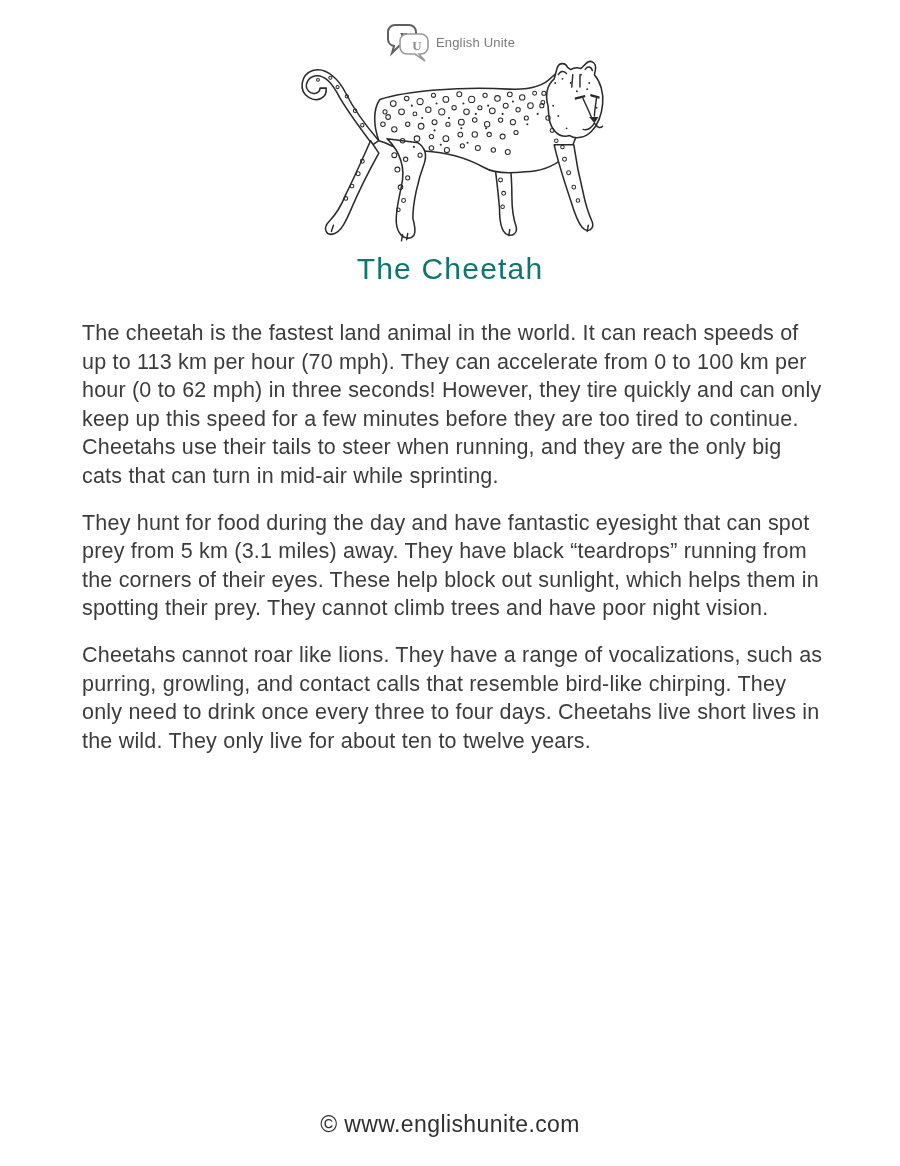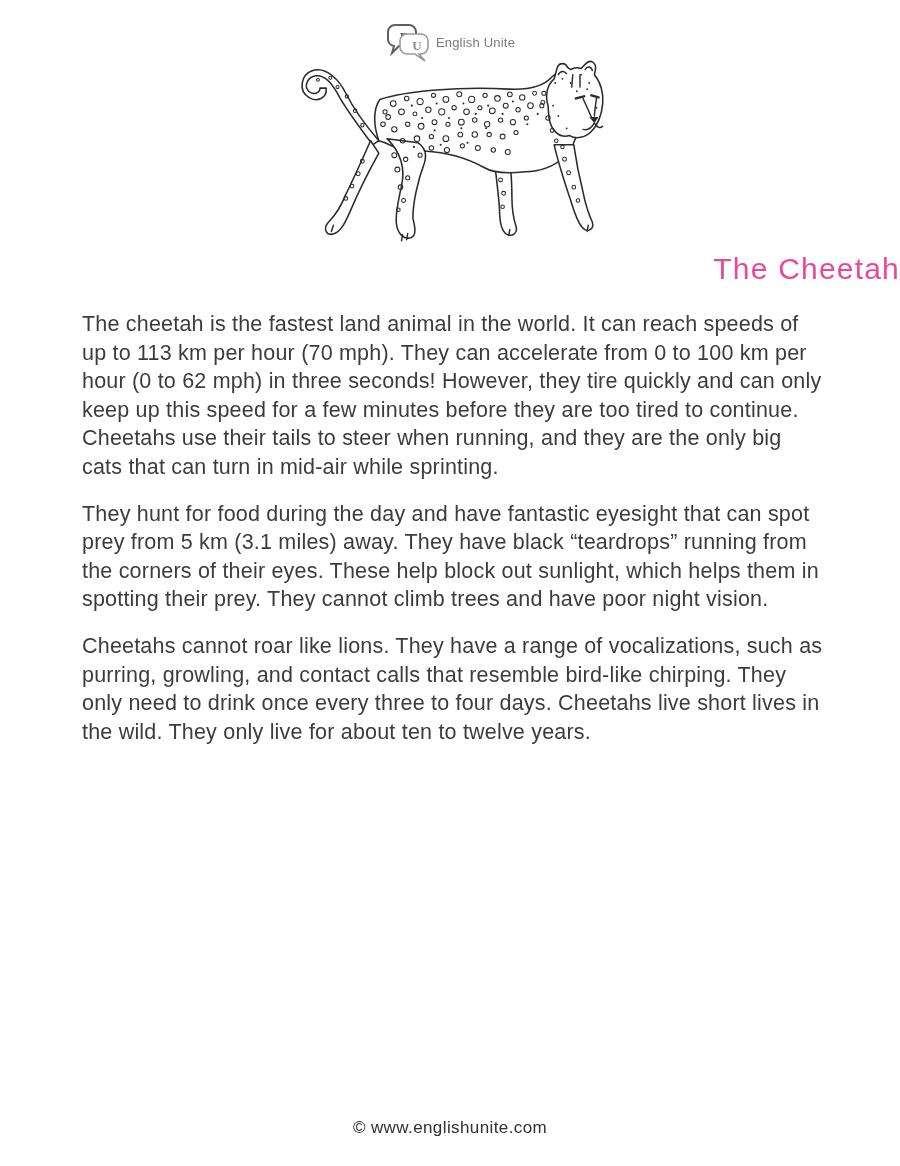--- a/index.html
+++ b/index.html
@@ -7,32 +7,32 @@
   .page {
     width:900px; height:1166px; background:#ffffff;
     display:flex; flex-direction:column; box-sizing:border-box;
     font-family:"Liberation Sans", sans-serif; overflow:hidden;
     margin:0 auto;
   }
   .logo { margin-top:22px; display:flex; align-items:center; justify-content:center; gap:5px; }
   .logo-text { font-size:13px; font-weight:500; color:#7b7b7b; letter-spacing:0.2px; }
   .figure { margin:-10px 0 0 0; text-align:center; }
   .title {
-    margin:0 0 22px 0; text-align:right;
-    font-size:30px; font-weight:500; color:#ec4899; letter-spacing:1.2px;
+    margin:0 0 22px 0; text-align:center;
+    font-size:30px; font-weight:500; color:#0f766e; letter-spacing:1.2px;
   }
   .article {
     padding:0 76px 0 82px; color:#3c3c3c;
     font-size:21.5px; line-height:28.6px; letter-spacing:0.2px;
     max-width:745px;
   }
-  .article p { margin:2px 0 18px 0; }
+  .article p { margin:11px 0 18px 0; }
   .footer {
     margin-top:auto; text-align:center; padding-bottom:28px;
-    font-size:17px; color:#303030; letter-spacing:0.4px;
+    font-size:23px; color:#303030; letter-spacing:0.4px;
   }
 </style>
 </head>
 <body>
 
 <div class="page">
 
   <header class="logo">
     <svg width="46" height="40" viewBox="0 0 46 40">
       <path d="M 15,3 h 9 a 7,7 0 0 1 7,7 v 7 a 7,7 0 0 1 -7,7 h -10 l -7,7 2,-7 a 7,7 0 0 1 -6,-7 v -7 a 7,7 0 0 1 7,-7 z" fill="#ffffff" stroke="#5f5f5f" stroke-width="2"></path>

